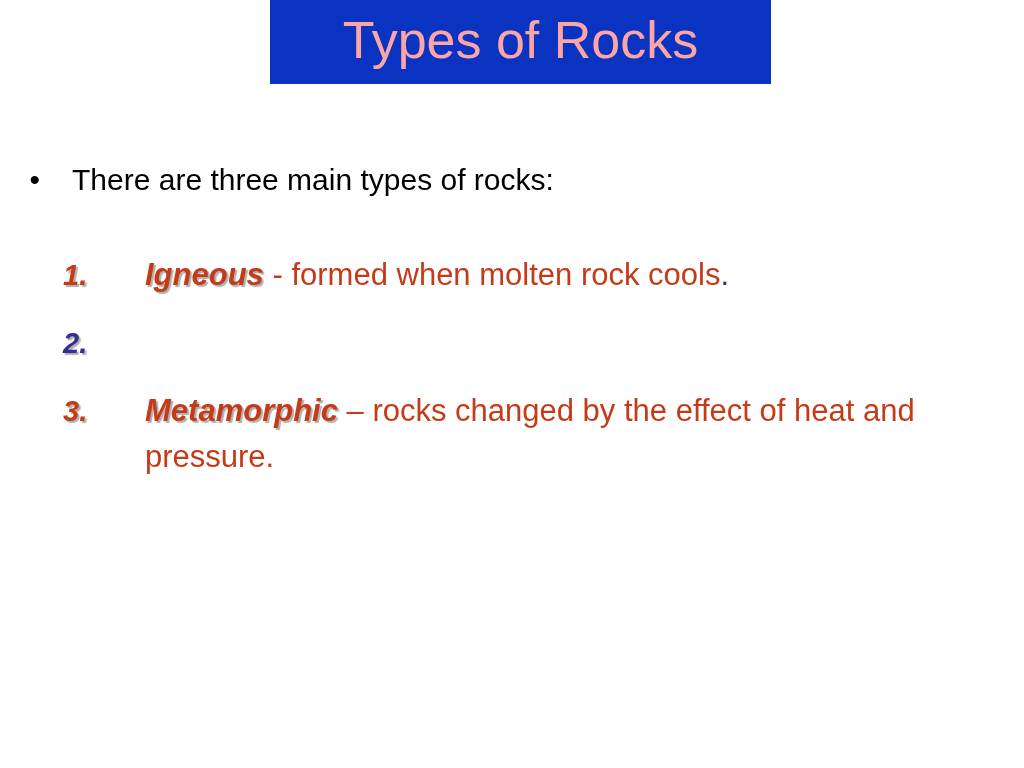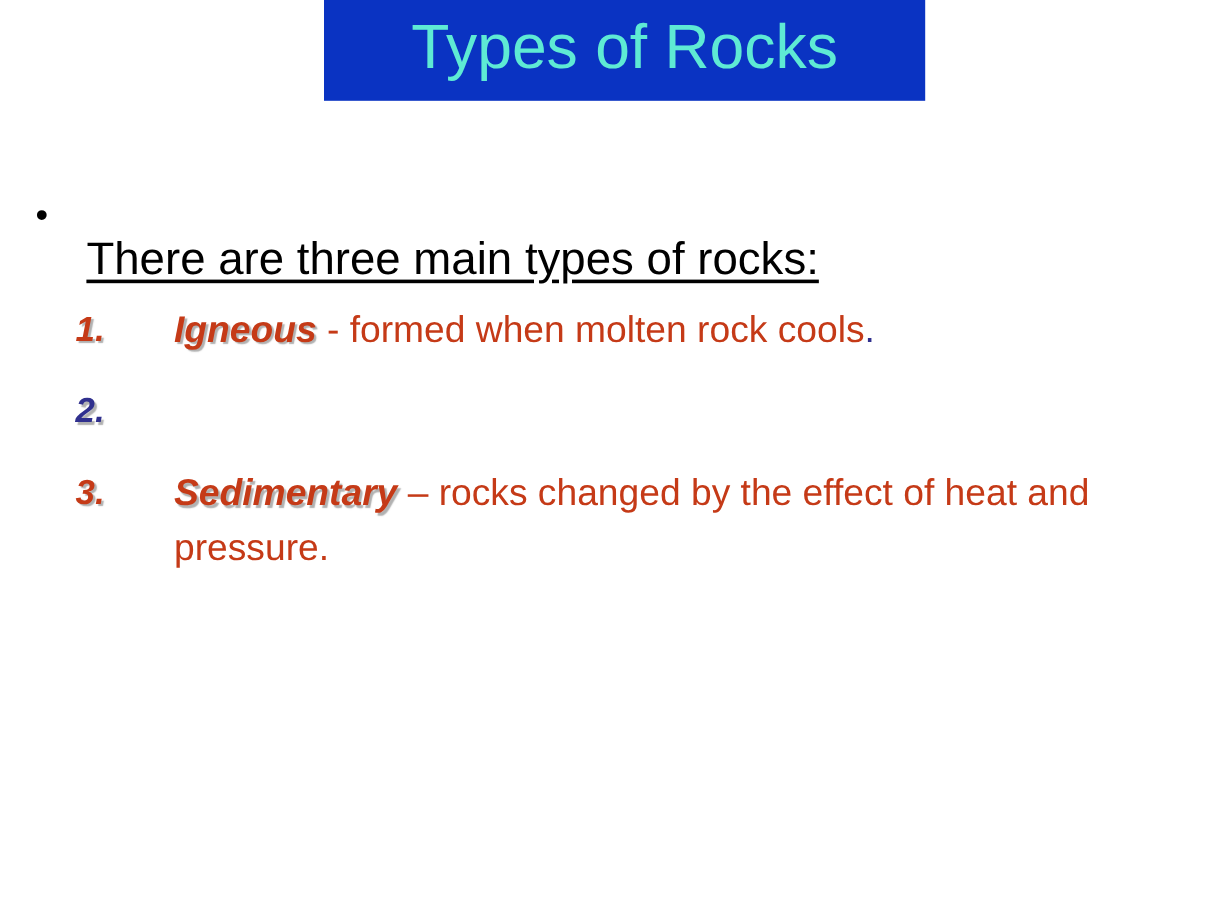--- a/index.html
+++ b/index.html
@@ -29,21 +29,21 @@
     top: 0px;
     width: 501px;
     height: 84px;
     background: #0a33c2;
     display: flex;
     align-items: center;
     justify-content: center;
     box-sizing: border-box;
   }
   .title-text {
-    color: #5eead4;
+    color: #fca5a5;
     font-size: 52px;
     font-weight: normal;
     line-height: 1;
     letter-spacing: 0px;
     white-space: nowrap;
     padding-bottom: 4px;
   }
 
   
   .main-bullet {
@@ -59,26 +59,24 @@
     flex: 0 0 40px;
     text-align: right;
     padding-right: 4px;
     color: #000000;
     font-size: 30px;
     line-height: 44px;
   }
   .main-bullet-text {
     margin-left: 28px;
     color: #000000;
-    font-size: 38px;
+    font-size: 30px;
     line-height: 44px;
-    text-decoration: underline;
     text-underline-offset: 5px;
     white-space: nowrap;
-    margin-top: 36px;
   }
 
   
   .num-list {
     position: absolute;
     left: 0;
     top: 252px;
     width: 1024px;
   }
   .num-item {
@@ -139,18 +137,18 @@
       </span>
     </div>
 
     <div class="num-item">
       <span class="num-marker c-blue">2.</span>
     </div>
 
     <div class="num-item">
       <span class="num-marker c-red">3.</span>
       <span class="num-body c-red">
-        <span class="term">Sedimentary</span><span class="desc"> – </span><span class="desc">rocks changed by the effect of heat and pressure.</span>
+        <span class="term">Metamorphic</span><span class="desc"> – </span><span class="desc">rocks changed by the effect of heat and pressure.</span>
       </span>
     </div>
 
   </div>
 </div>
 
 </body></html>

